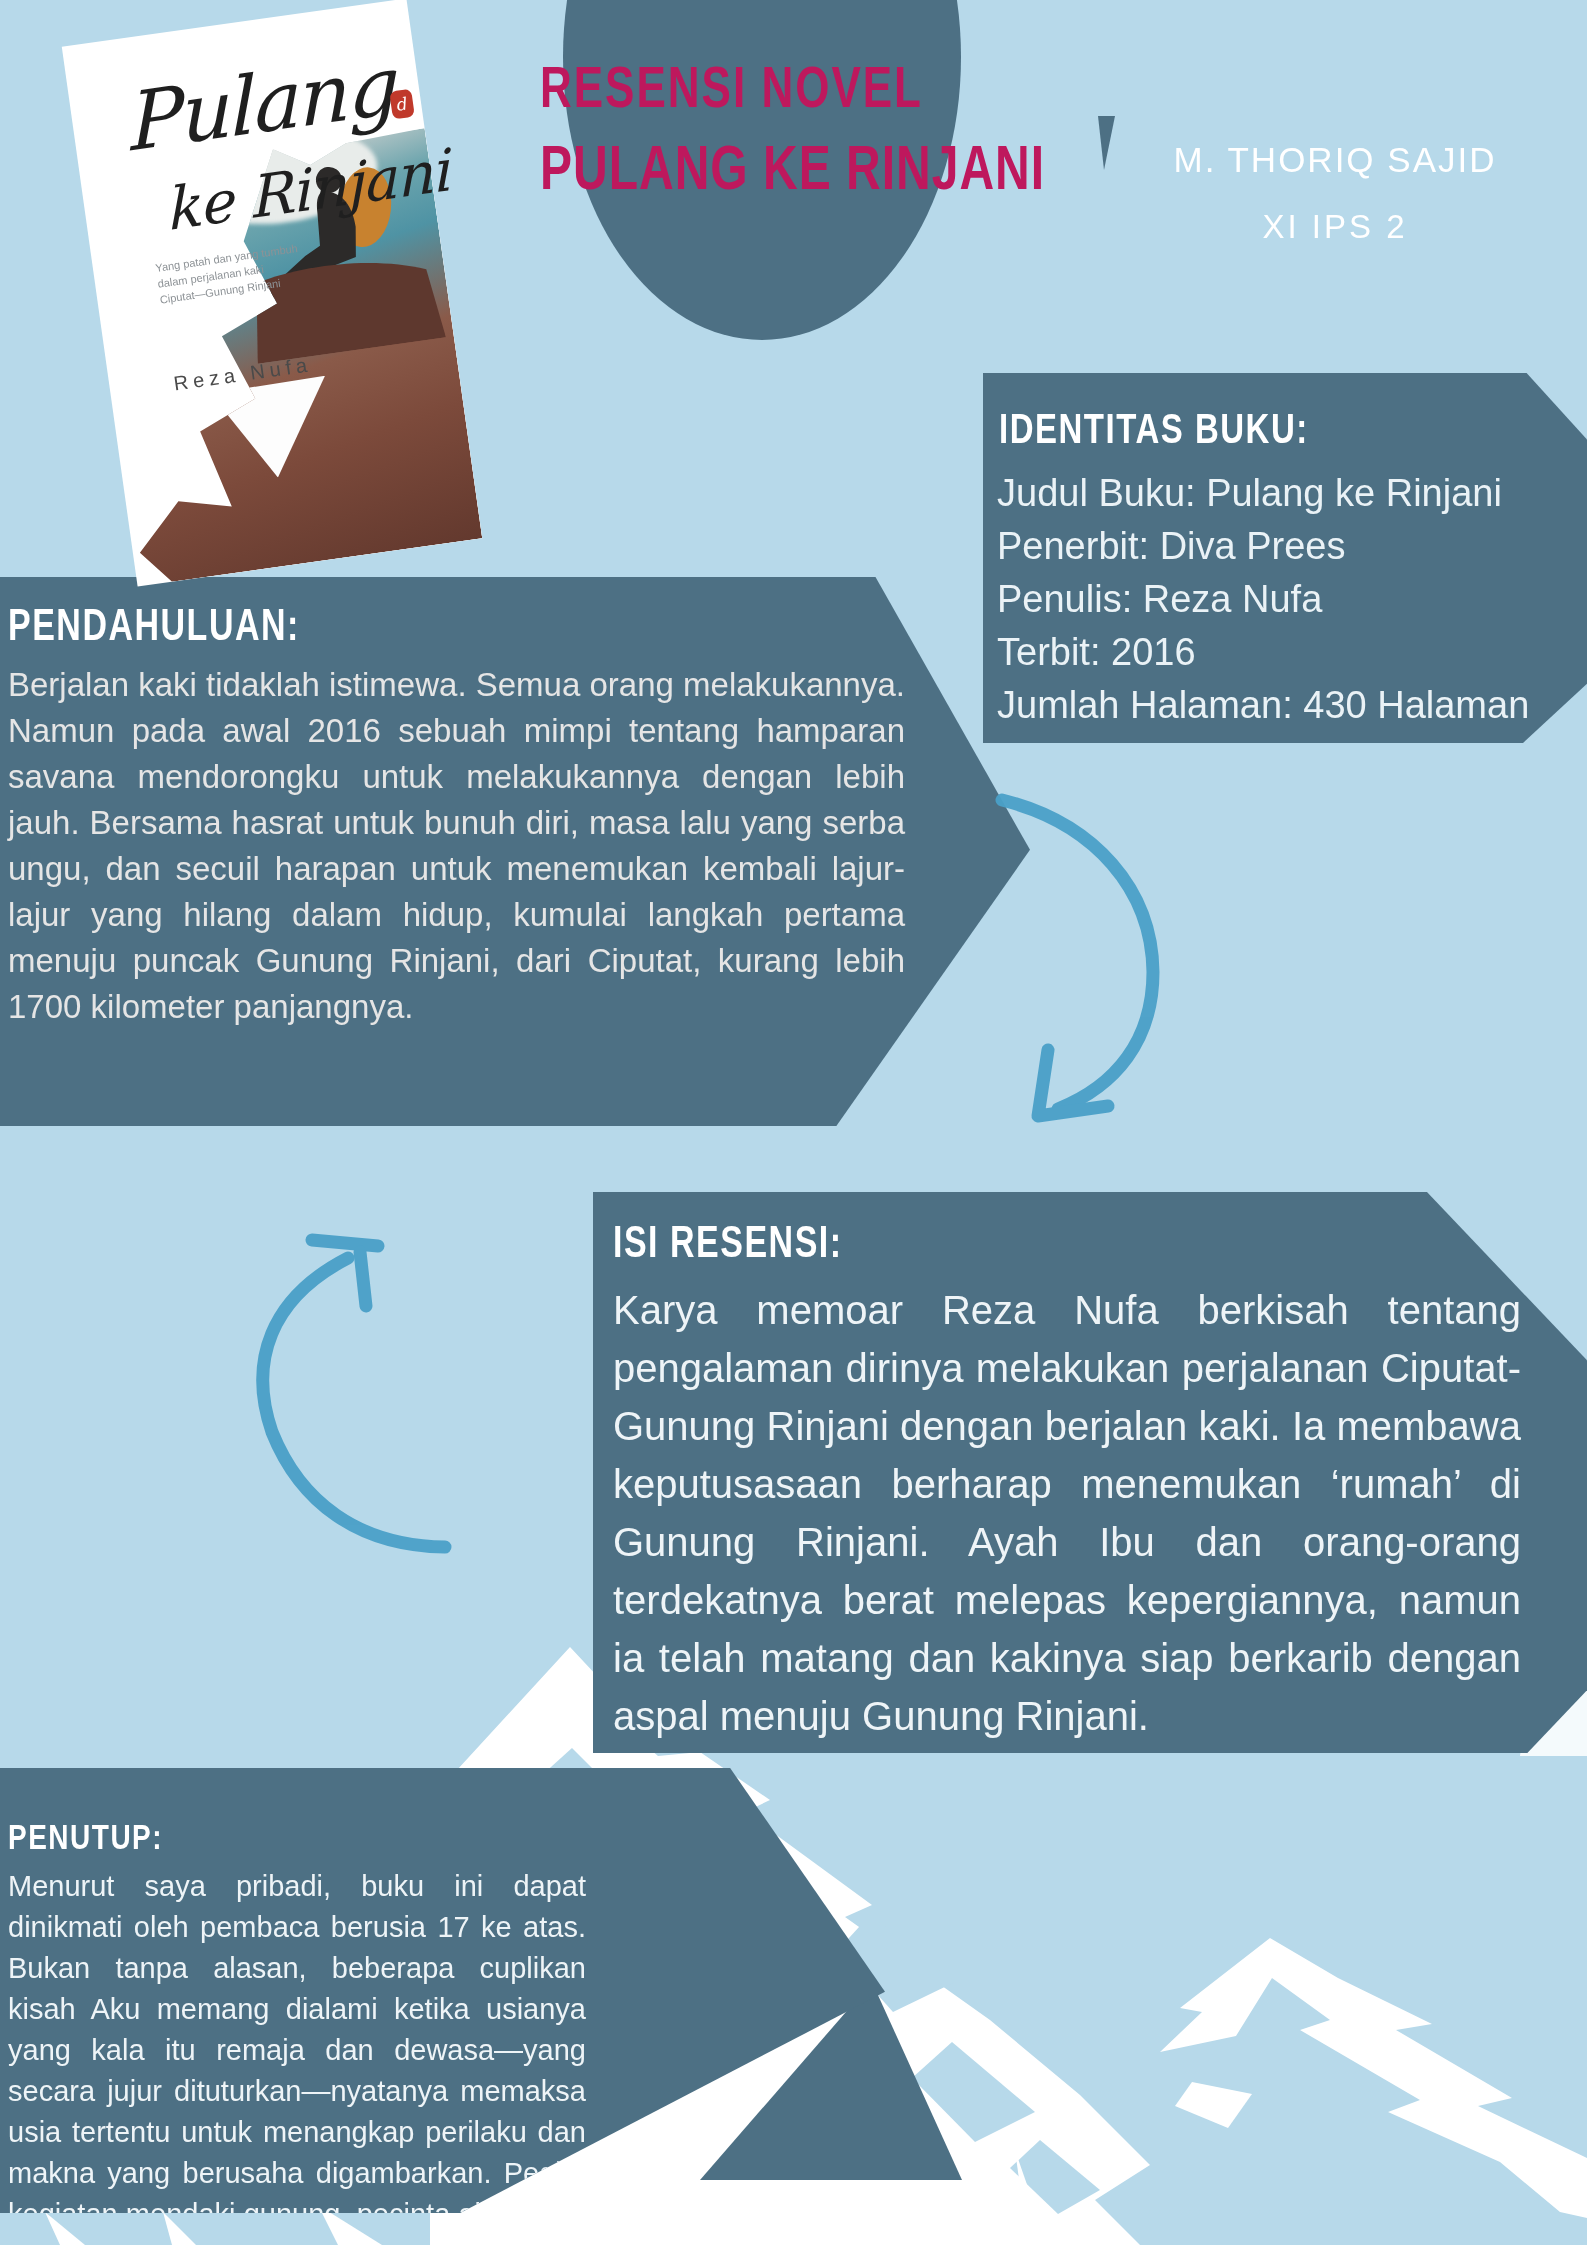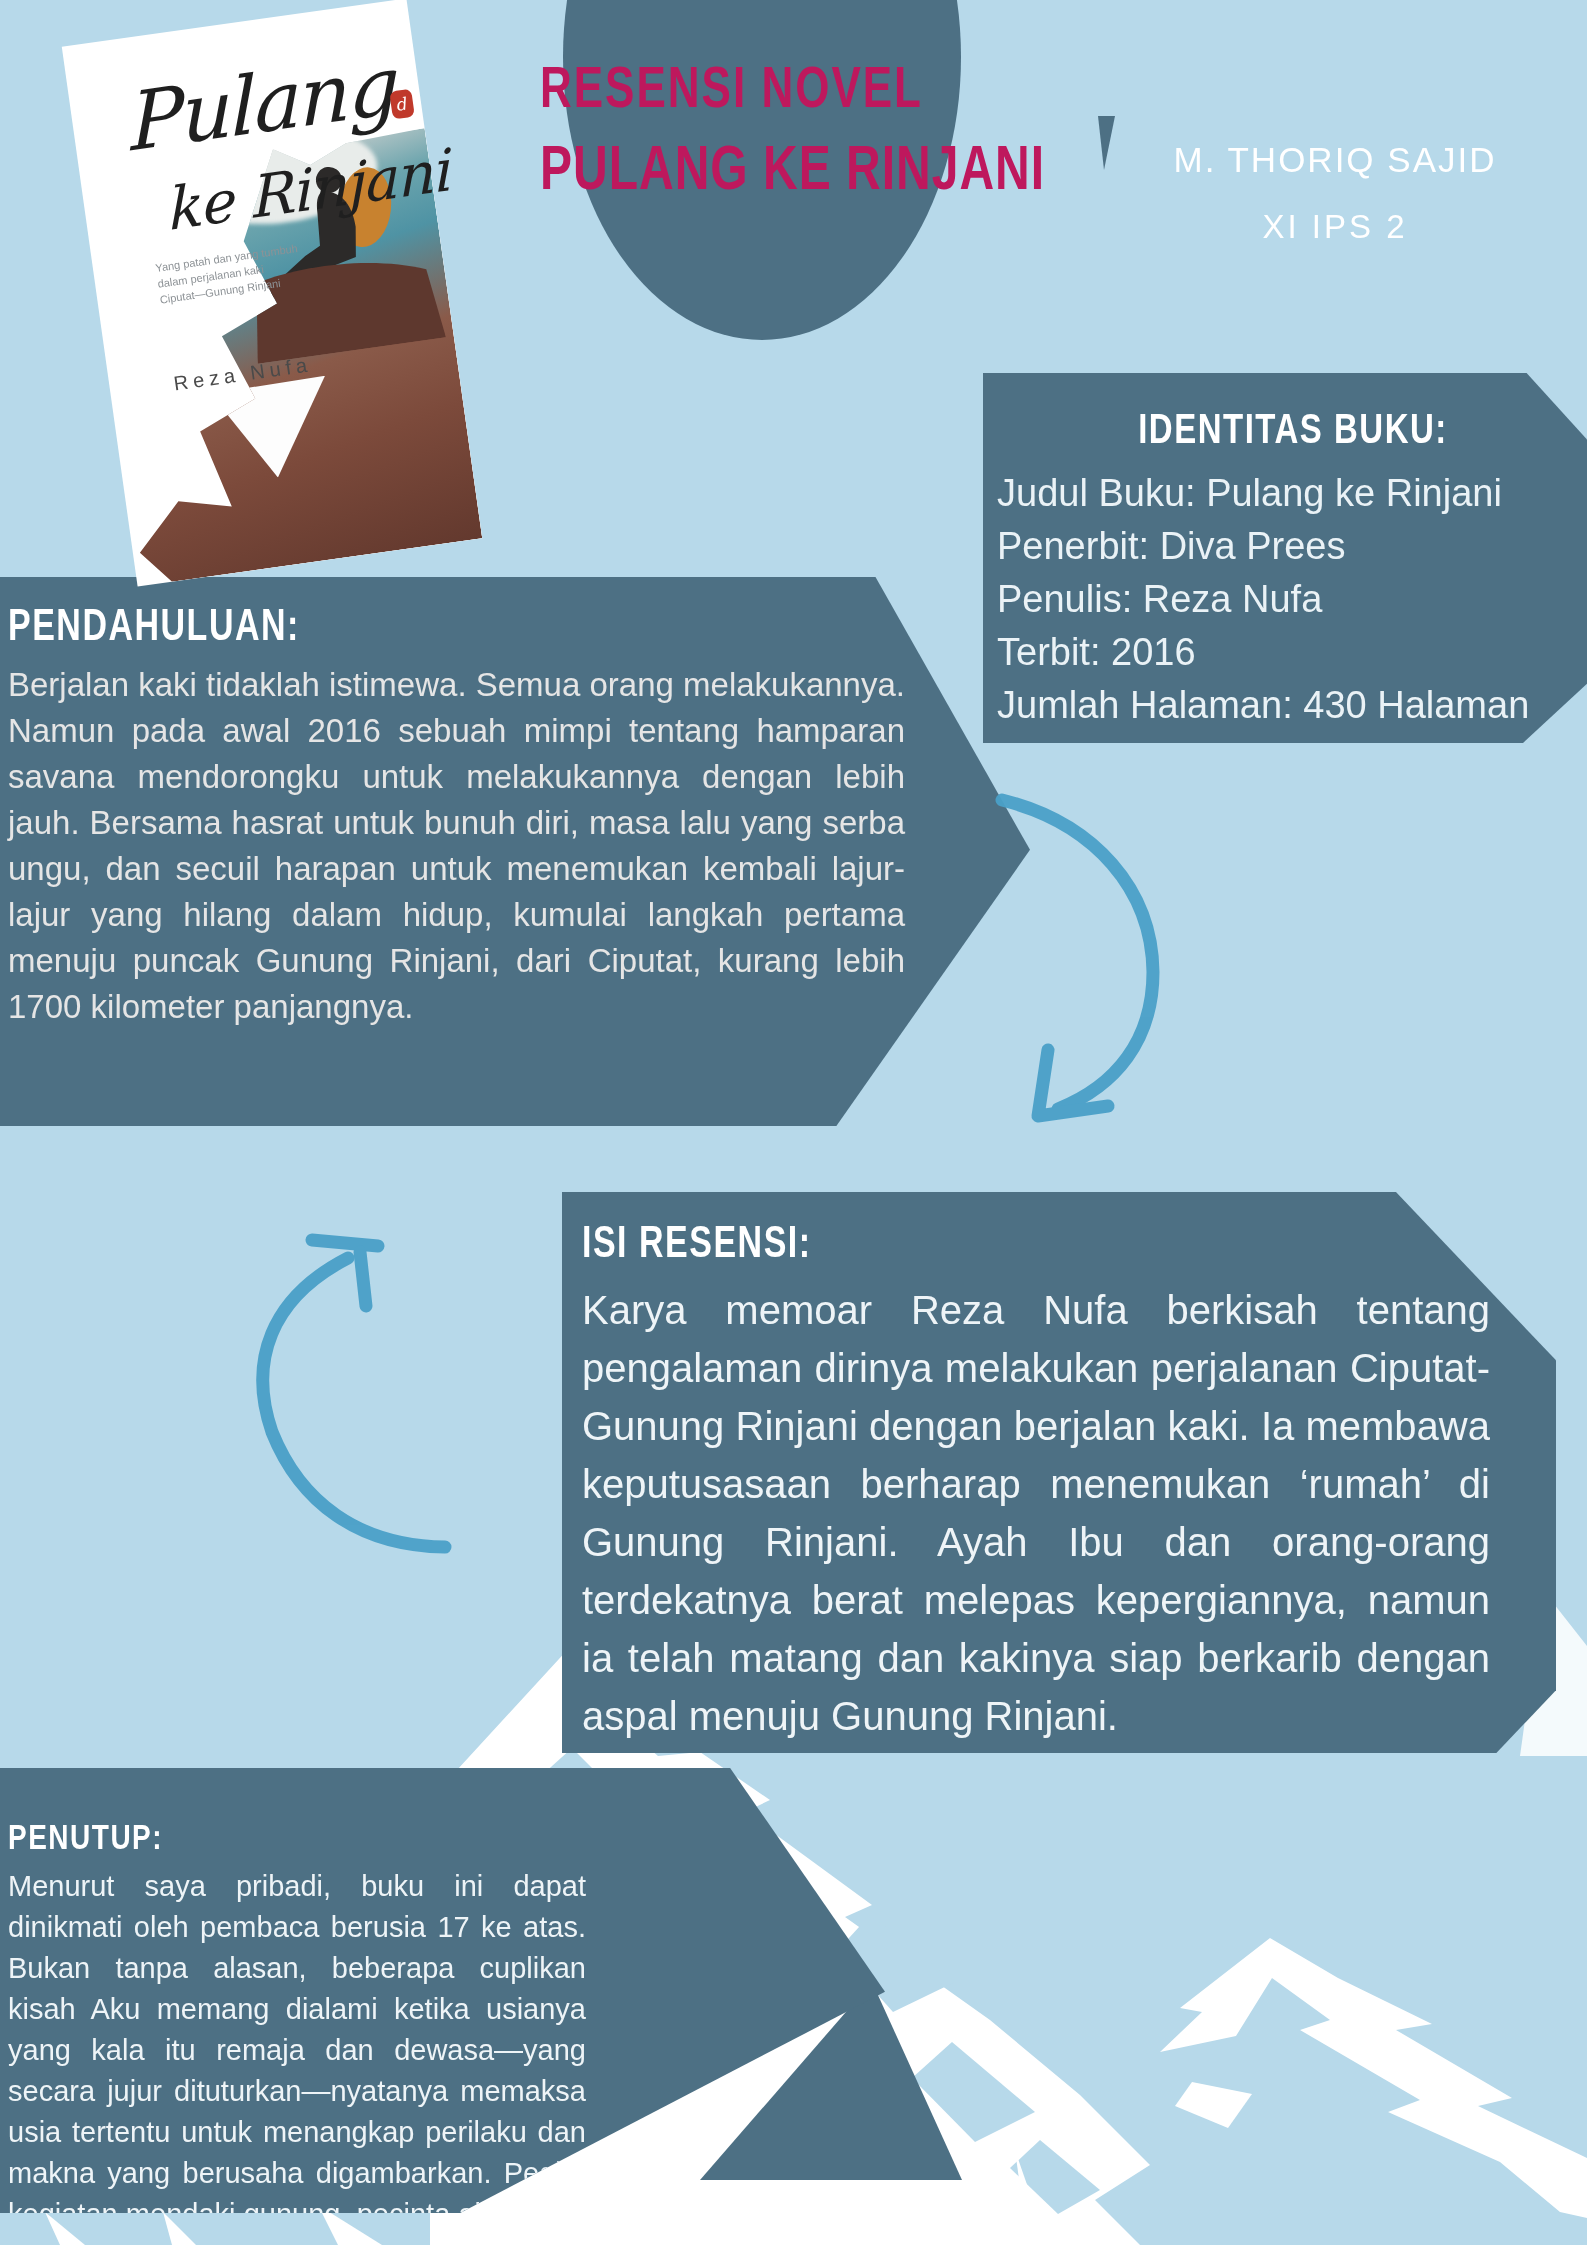--- a/index.html
+++ b/index.html
@@ -21,29 +21,29 @@
   #title-line1{top:70px;font-size:44px;letter-spacing:2px;}
   #title-line2{top:148px;font-size:48px;letter-spacing:1px;}
   .title-inner{display:inline-block;transform:scaleY(1.3);transform-origin:center bottom;white-space:nowrap;}
   
   #author-block{left:1130px;top:140px;width:410px;text-align:center;color:#ffffff;font-weight:400;}
   #author-name{font-size:35px;letter-spacing:2px;}
   #author-class{font-size:33px;letter-spacing:3px;margin-top:28px;}
   
   #identitas{left:983px;top:373px;width:604px;height:370px;
     clip-path:polygon(0 0,90% 0,100% 18%,100% 84%,89.4% 100%,0 100%);}
-  #identitas .h-wrap{margin:42px 0 0 16px;font-size:33px;text-align:center;}
+  #identitas .h-wrap{margin:42px 0 0 16px;font-size:33px;}
   #identitas .lines{margin:14px 0 0 14px;font-size:38px;line-height:53px;font-weight:400;color:#eaf2f6;}
   
   #pendahuluan{left:0;top:577px;width:1030px;height:549px;
     clip-path:polygon(0 0,85% 0,100% 49.7%,81.2% 100%,0 100%);}
   #pendahuluan .h-wrap{margin:34px 0 0 8px;font-size:34px;}
   #pendahuluan .body{margin:12px 0 0 8px;width:897px;font-size:33px;line-height:46px;color:#e5e5e5;}
   
-  #isi{left:562px;top:1192px;width:994px;height:561px;
+  #isi{left:593px;top:1192px;width:994px;height:561px;
     clip-path:polygon(0 0,83.9% 0,100% 30%,100% 88.8%,94% 100%,0 100%);}
   #isi .h-wrap{margin:36px 0 0 20px;font-size:34px;}
   #isi .body{margin:14px 0 0 20px;width:908px;font-size:40px;line-height:58px;color:#eef4f7;}
   
   #penutup{left:0;top:1768px;width:885px;height:445px;
     clip-path:polygon(0 0,82.5% 0,100% 50.3%,52% 100%,0 100%);}
   #penutup .h-wrap{margin:58px 0 0 8px;font-size:28px;}
   #penutup .body{margin:8px 0 0 8px;width:578px;font-size:29px;line-height:41px;color:#eef4f7;}
   
   #book-cover{left:98px;top:20px;width:348px;height:545px;background:#ffffff;

